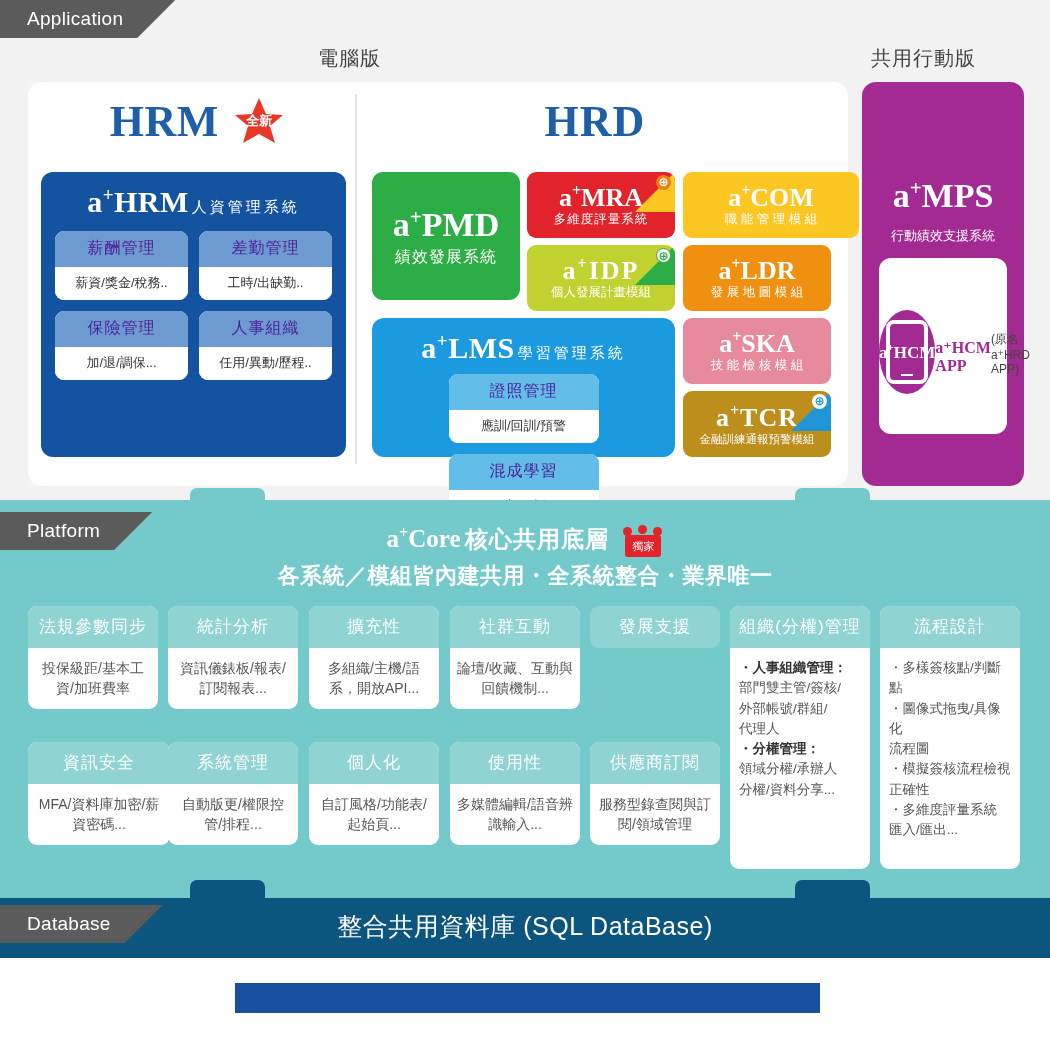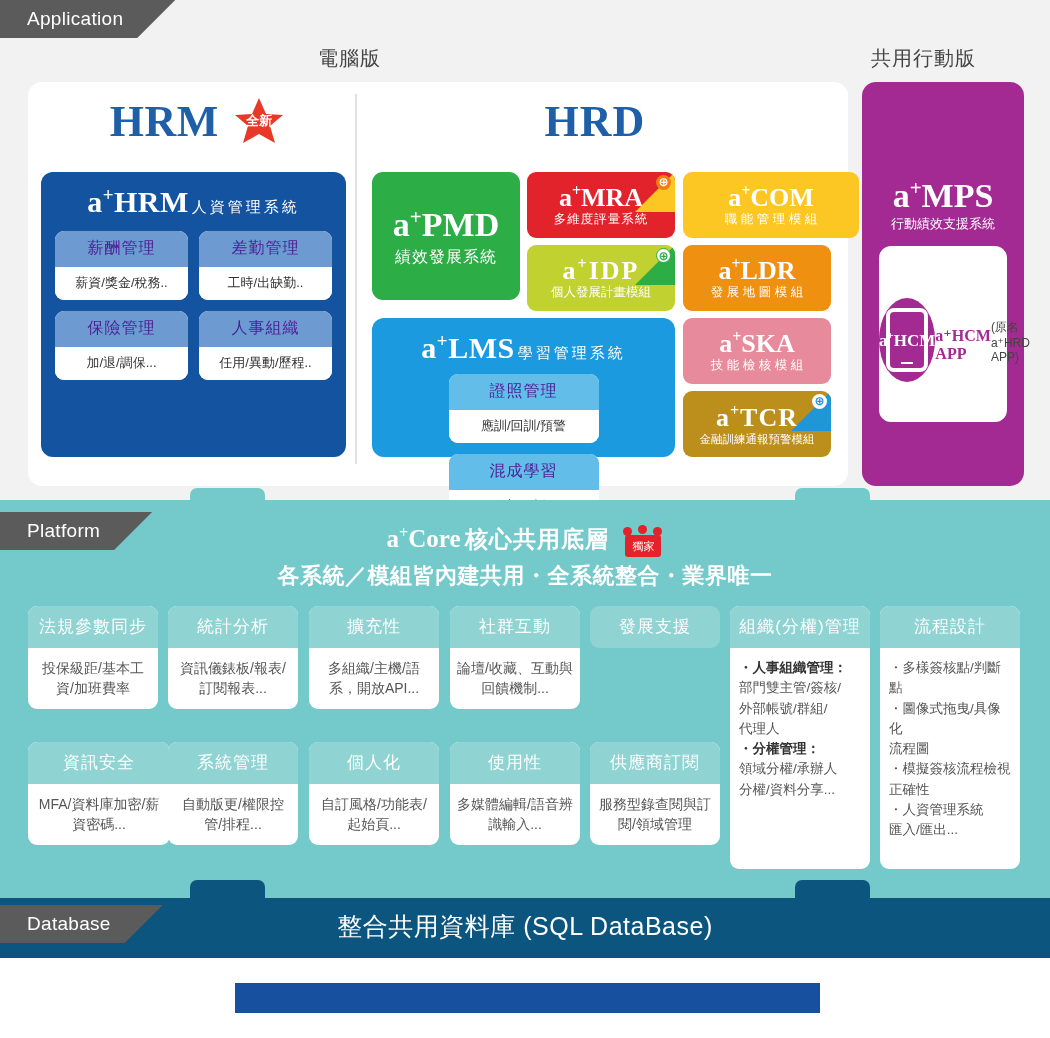--- a/index.html
+++ b/index.html
@@ -408,21 +408,21 @@
       <div class="tile">
         <div class="t-head">混成學習</div>
         <div class="t-body">線上/面授...</div>
       </div>
     </div>
   </div>
 
   <div class="mps">
     <div class="mps-logo">
       <div class="logo-en" style="font-size:34px;"><span>a</span><sup style="font-size:21px">+</sup><span>MPS</span></div>
-      <div class="logo-zh" style="font-size:13px; margin-top:4px;">行動績效支援系統</div>
+      <div class="logo-zh" style="font-size:13px; margin-top:16px;">行動績效支援系統</div>
     </div>
     <div class="hcm-card">
       <div class="hcm-circle">
         <span class="phone-outline"></span>
         <span class="hcm-txt">a<sup style="font-size:11px">+</sup><span>HCM</span></span>
       </div>
       <div class="hcm-name">a⁺HCM APP</div>
       <div class="hcm-sub">(原名 a⁺HRD APP)</div>
     </div>
   </div>
@@ -501,21 +501,21 @@
   </div>
 
   <div class="pcard tall" style="left:880px; top:606px; width:140px; height:263px;">
     <div class="p-head">流程設計</div>
     <div class="p-body">
       <div>・多樣簽核點/判斷點</div>
       <div>・圖像式拖曳/具像化</div>
       <div>流程圖</div>
       <div>・模擬簽核流程檢視</div>
       <div>正確性</div>
-      <div>・人資管理系統</div>
+      <div>・多維度評量系統</div>
       <div>匯入/匯出...</div>
     </div>
   </div>
 
   <div class="db-connector db-conn-a"></div>
   <div class="db-connector db-conn-b"></div>
   <div class="db-band"></div>
   <div class="ribbon db-ribbon">Database</div>
   <div class="db-title">整合共用資料庫 (SQL DataBase)</div>
 

